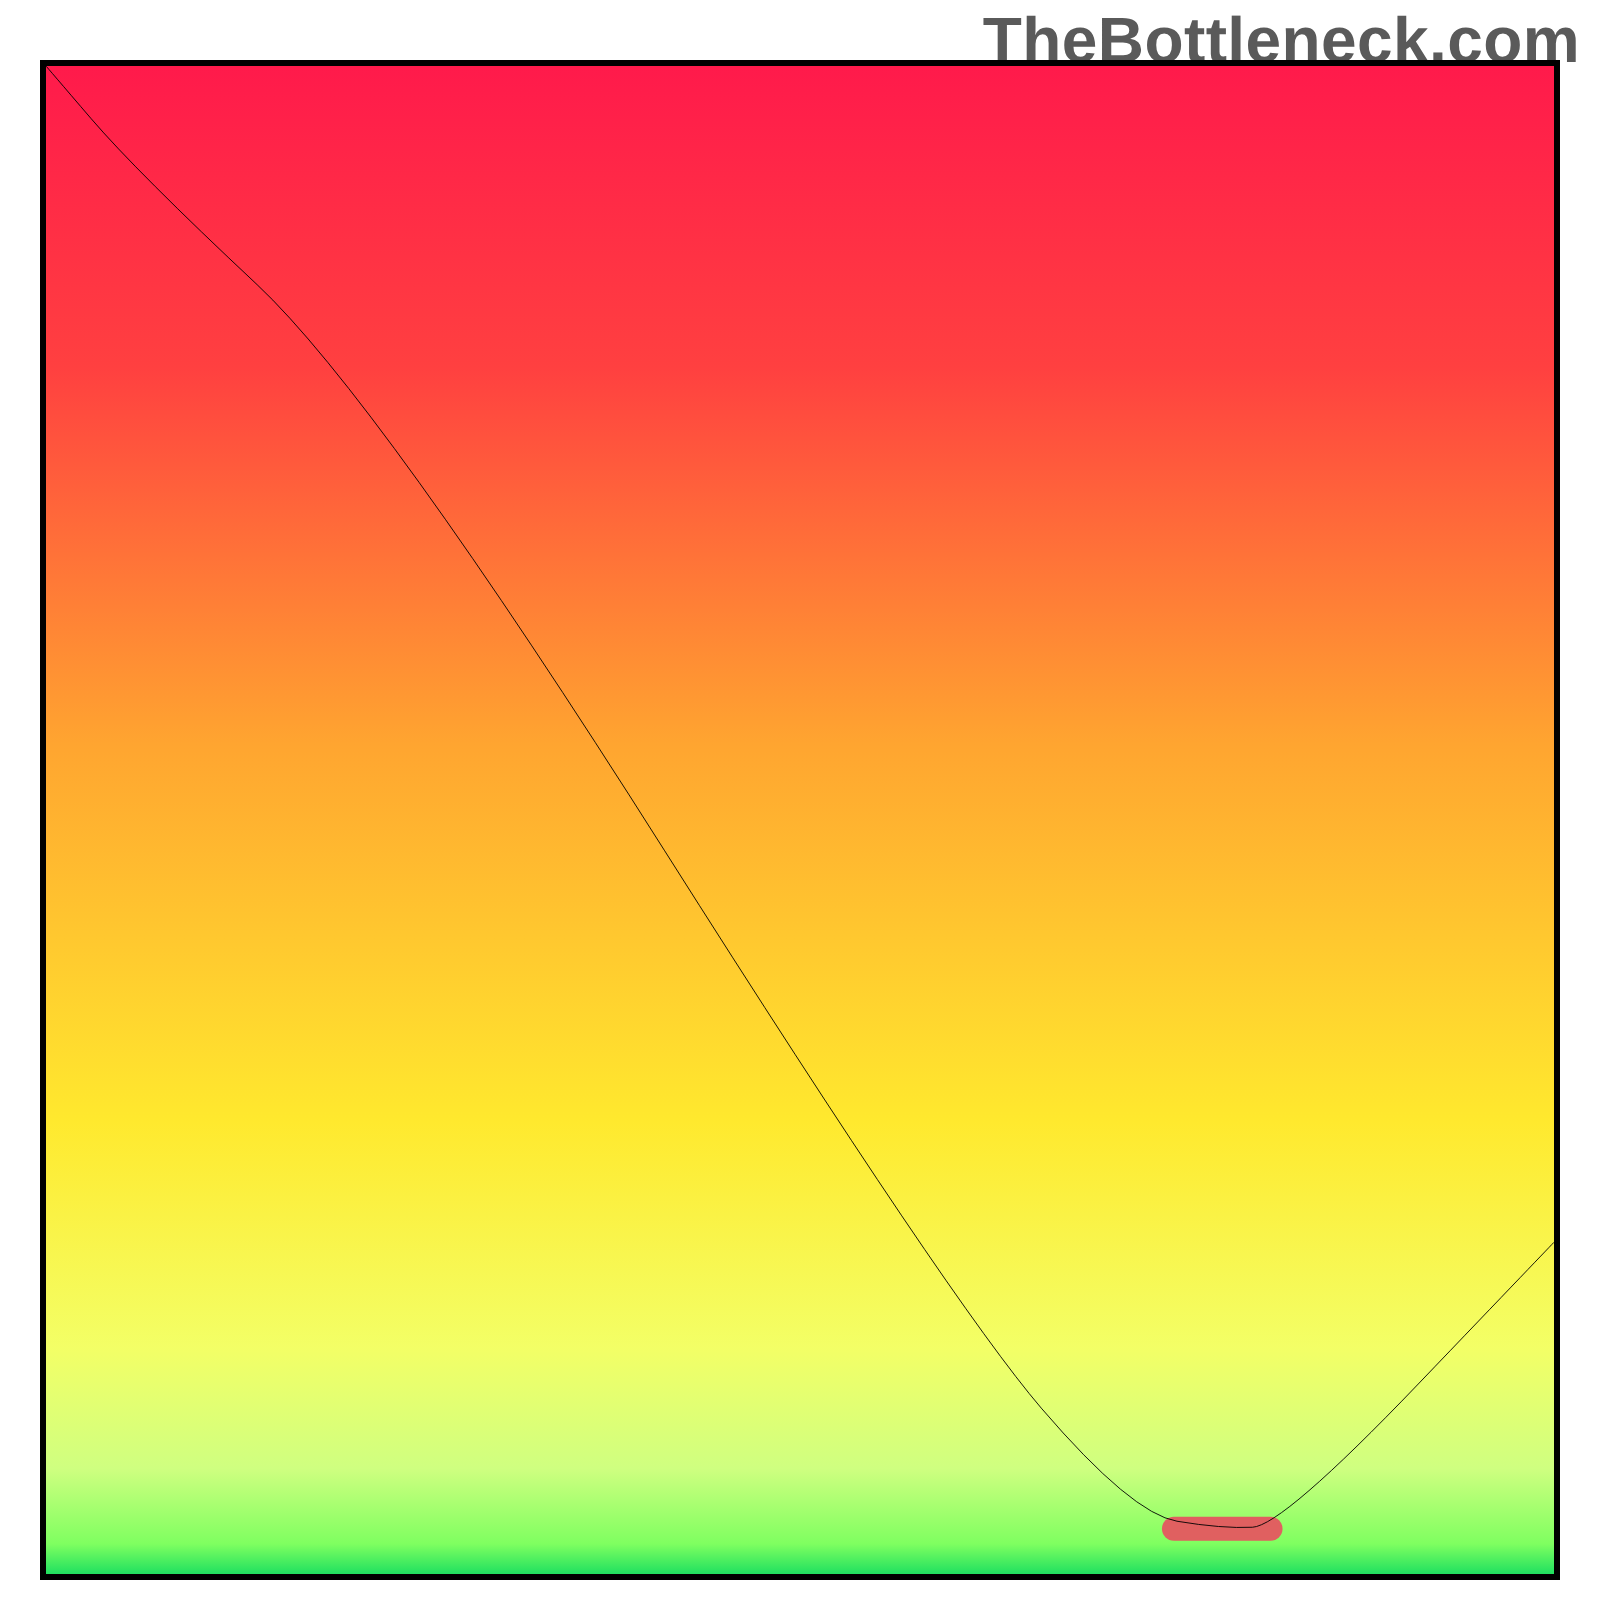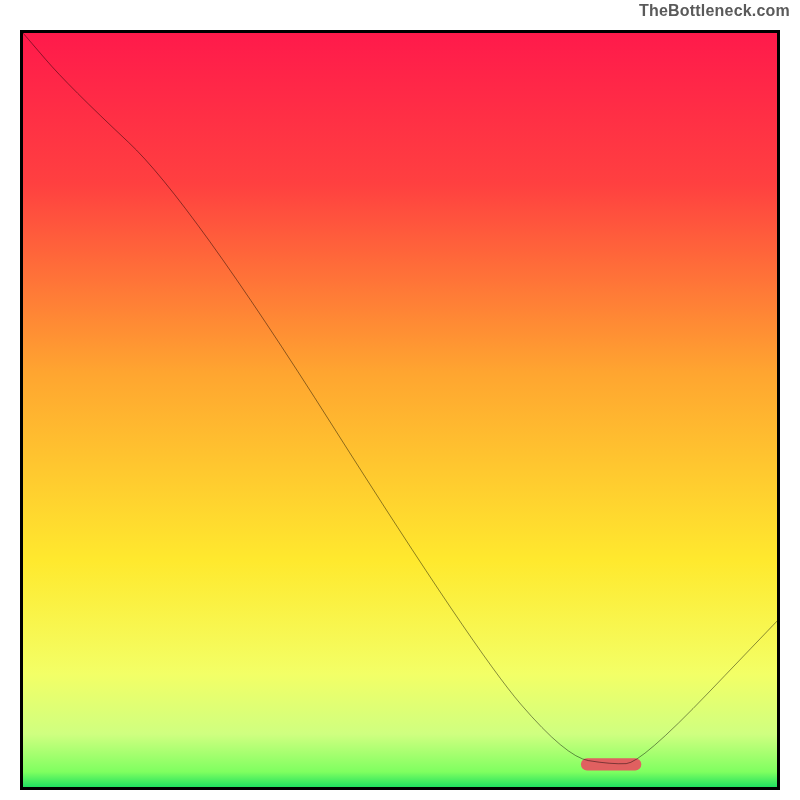--- a/index.html
+++ b/index.html
@@ -12,21 +12,21 @@
   }
   .wrap {
     position: relative;
     width: 800px;
     height: 800px;
   }
   .watermark {
     position: absolute;
     top: 2px;
     right: 10px;
-    font-size: 16px;
+    font-size: 32px;
     font-weight: 600;
     color: #5a5a5a;
     letter-spacing: 0.2px;
   }
   .plot {
     position: absolute;
     left: 20px;
     top: 30px;
     width: 760px;
     height: 760px;

